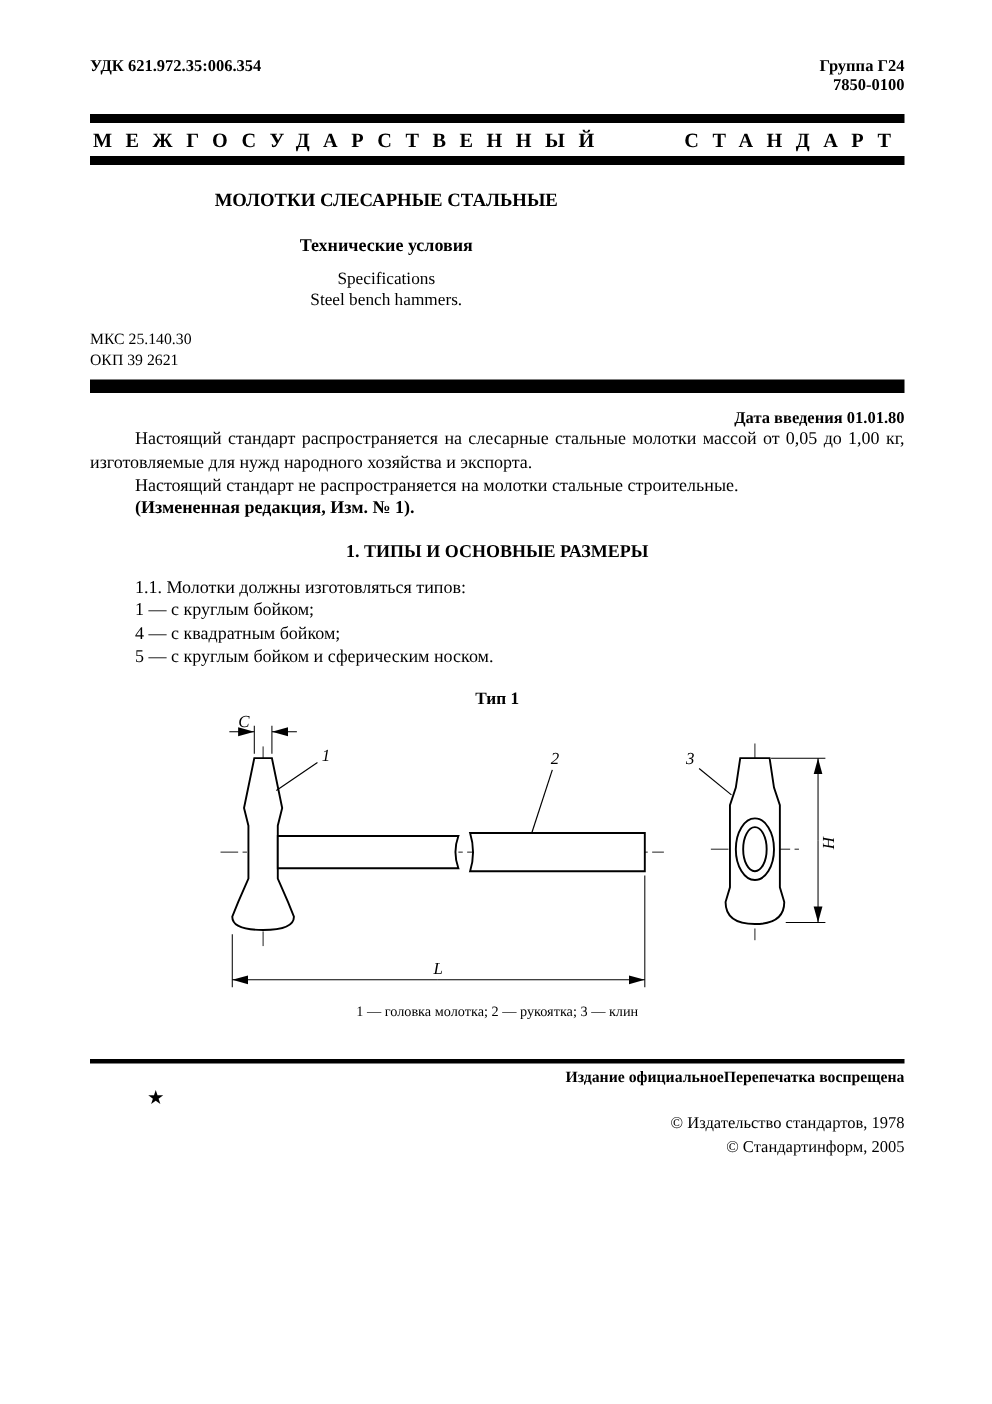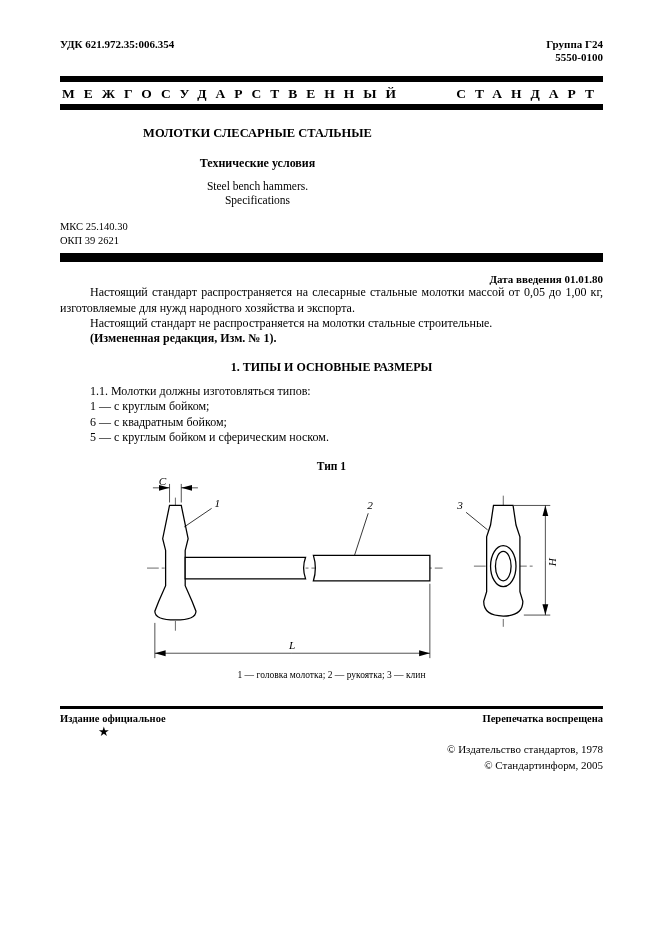--- a/index.html
+++ b/index.html
@@ -48,54 +48,54 @@
 
   
   .type-label { text-align:center; font-weight:bold; font-size:11.5px; margin-top:15px; }
   .figwrap { display:flex; justify-content:center; margin-top:4px; }
   .fig-caption { text-align:center; font-size:9.5px; margin-top:2px; }
   .fig-number { text-align:center; font-size:11px; margin-top:13px; }
 
   
   .footer { margin-top:26px; }
   .footer .rule { height:3px; background:#000; }
-  .frow { display:flex; justify-content:space-between; font-weight:bold; font-size:10.5px; margin-top:4px; }
+  .frow { display:flex; justify-content:flex-end; font-weight:bold; font-size:10.5px; margin-top:4px; }
   .star { font-size:13px; margin:1px 0 0 38px; line-height:1; }
   .copyrights { text-align:right; font-size:11px; line-height:1.4; margin-top:4px; }
 
   svg text { font-family:"Liberation Serif", serif; }
 </style>
 </head>
 <body>
 
 <div class="page">
 
   <div class="row-top">
     <span>УДК 621.972.35:006.354</span>
     <span class="tr-right">
       <div>Группа Г24</div>
-      <div>5550-0100</div>
+      <div>7850-0100</div>
     </span>
   </div>
 
   <div class="banner">
     <div class="bar"></div>
     <div class="words">
       <span>МЕЖГОСУДАРСТВЕННЫЙ</span>
       <span>СТАНДАРТ</span>
     </div>
     <div class="bar"></div>
   </div>
 
   <div class="titlebox">
     <div class="tb-left">
       <div class="t-main">МОЛОТКИ СЛЕСАРНЫЕ СТАЛЬНЫЕ</div>
       <div class="t-sub">Технические условия</div>
+      <div class="t-en">Specifications</div>
       <div class="t-en">Steel bench hammers.</div>
-      <div class="t-en">Specifications</div>
     </div>
   </div>
 
   <div class="mks">
     <div>МКС 25.140.30</div>
     <div>ОКП 39 2621</div>
   </div>
 
   <div class="bigbar"></div>
 
@@ -107,21 +107,21 @@
 
   <div class="bodytext">
     <p>Настоящий стандарт распространяется на слесарные стальные молотки массой от 0,05 до 1,00 кг, изготовляемые для нужд народного хозяйства и экспорта.</p>
     <p>Настоящий стандарт не распространяется на молотки стальные строительные.</p>
     <p class="p-bold">(Измененная редакция, Изм. № 1).</p>
 
     <div class="sec-head">1. ТИПЫ И ОСНОВНЫЕ РАЗМЕРЫ</div>
 
     <p>1.1. Молотки должны изготовляться типов:</p>
     <div class="tline">1 — с круглым бойком;</div>
-    <div class="tline">6 — с квадратным бойком;</div>
+    <div class="tline">4 — с квадратным бойком;</div>
     <div class="tline">5 — с круглым бойком и сферическим носком.</div>
   </div>
 
   <div class="type-label">Тип 1</div>
 
   <div class="figwrap">
     <svg viewBox="0 0 470 196" width="460" height="192">
       <defs>
         <marker id="arr" markerWidth="12" markerHeight="8" refX="11" refY="4" orient="auto" markerUnits="userSpaceOnUse">
           <path d="M11,4 L0,1 L0,7 Z" fill="#000"></path>

